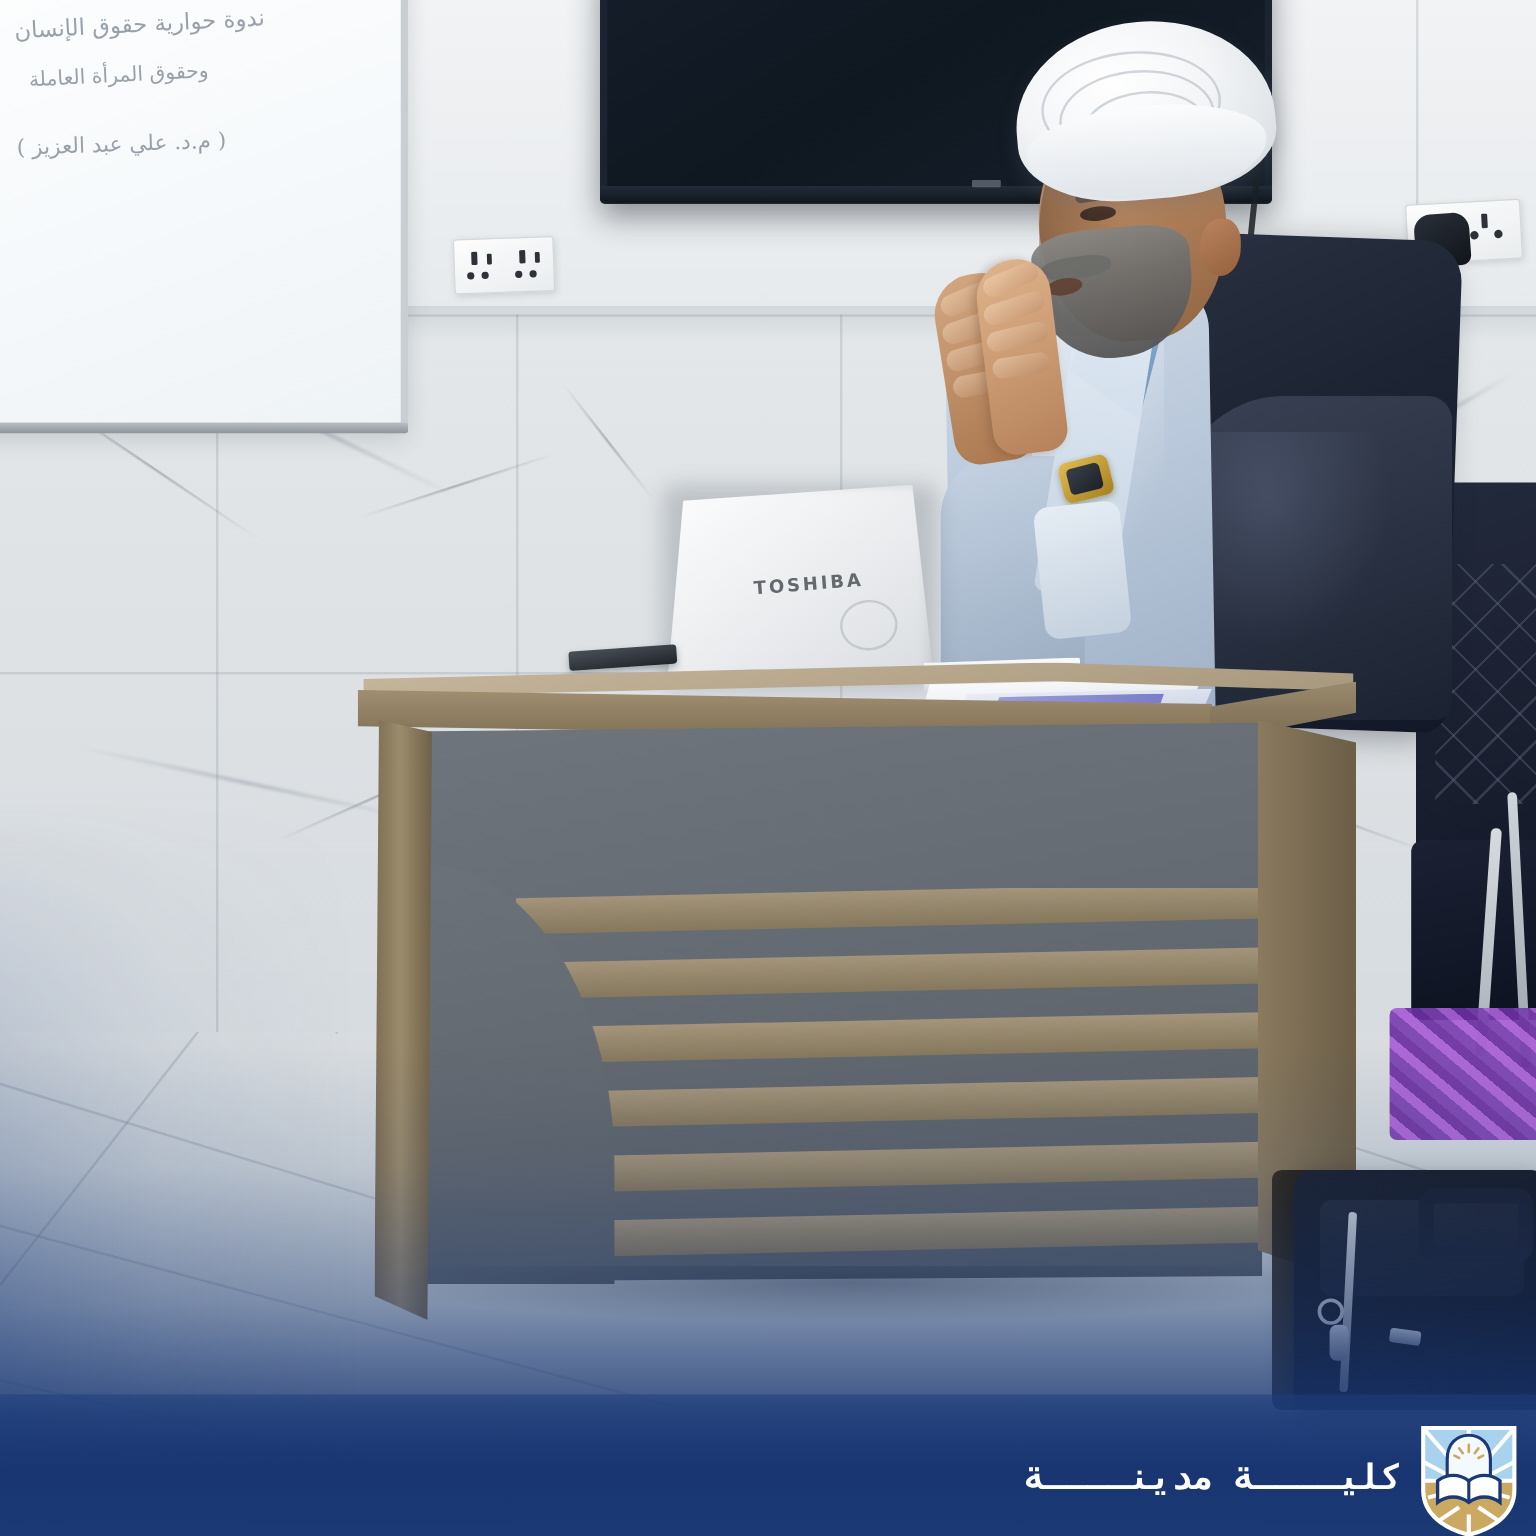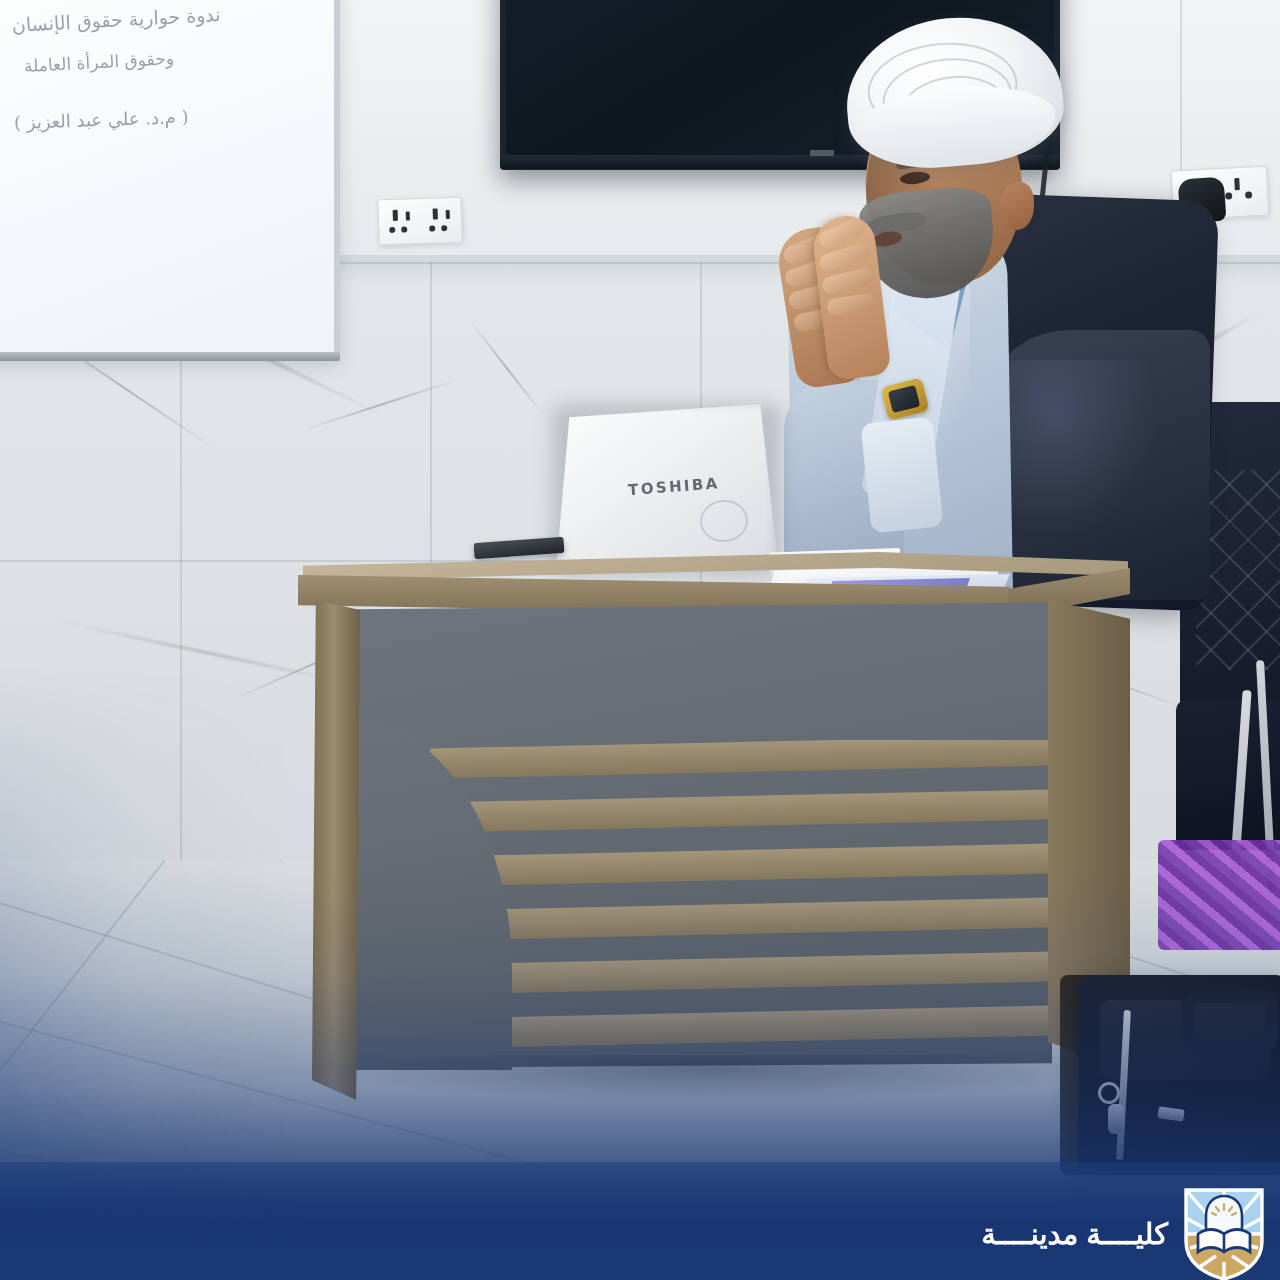--- a/index.html
+++ b/index.html
@@ -232,21 +232,21 @@
      background:linear-gradient(180deg,rgba(30,62,124,.55),rgba(24,53,114,.97) 55%,#1b3a75 100%);}
 
   
   #phoneBlock{left:24px;top:1190px;display:flex;align-items:center;gap:14px;}
   #phoneNum{color:#ffffff;font-size:44px;font-weight:700;letter-spacing:1px;
      font-family:"DejaVu Sans","Liberation Sans",sans-serif;line-height:1;}
   #logoBlock{right:14px;top:1186px;display:flex;align-items:center;gap:14px;}
   #logoText{display:flex;flex-direction:column;align-items:flex-end;gap:3px;
      color:#ffffff;font-weight:700;direction:rtl;}
   #logoText span{font-size:29px;line-height:1.12;letter-spacing:0px;white-space:nowrap;
-     font-family:Liberation Sans, sans-serif;}
+     font-family:Liberation Mono, monospace;}
 </style>
 </head>
 <body>
 
 <div id="stage">
 
   <div class="abs" id="wall"></div>
   <div class="abs" id="wallTopBand"></div>
   <div class="abs" id="wallMidBand"></div>
 

